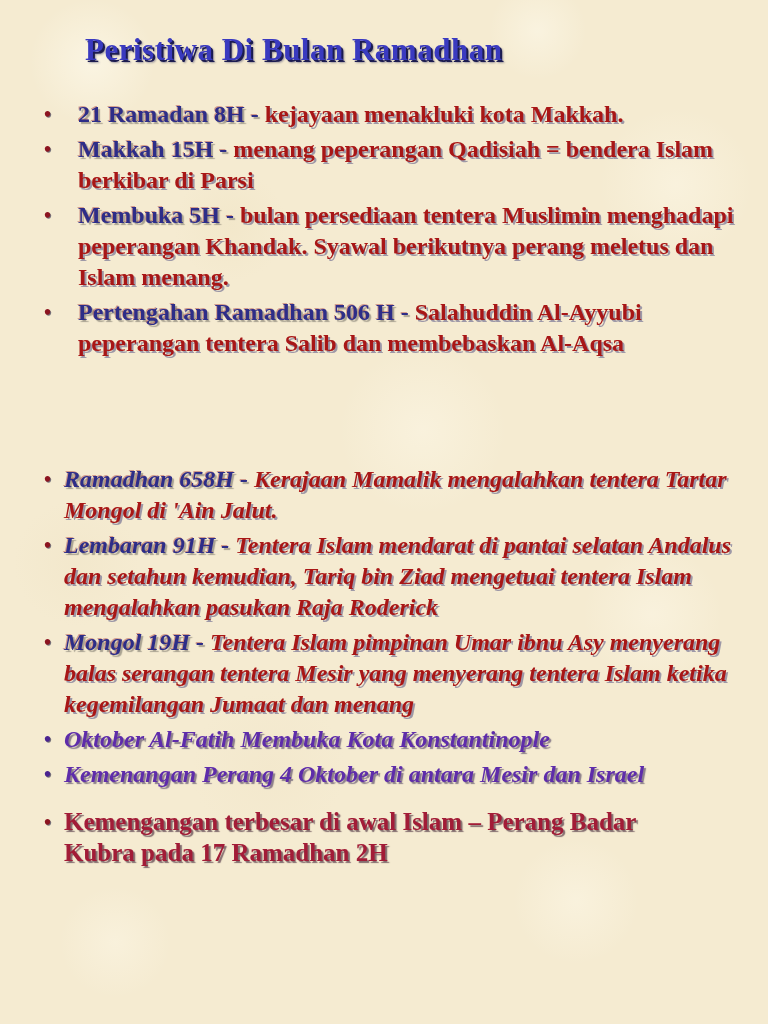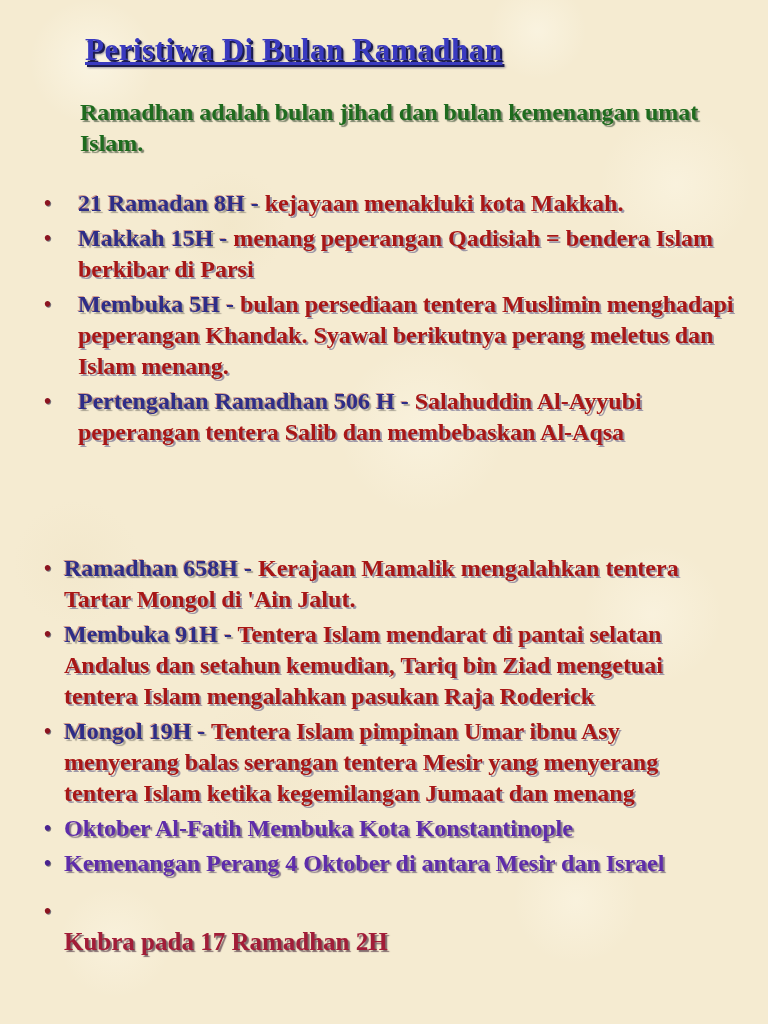--- a/index.html
+++ b/index.html
@@ -21,21 +21,20 @@
     font-weight: bold;
   }
   .slide { position: relative; padding-top: 30px; }
 
   .title {
     margin: 0 6px 0 85px;
     font-size: 31px; line-height: 40px;
     color: #3a3ac0;
     text-shadow: 2px 2px 0 #1c1c50, 3px 3px 2px rgba(28,28,80,.4);
     letter-spacing: .5px;
-    text-decoration: underline;
   }
 
   .para {
     margin: 27px 0 0 80px;
     max-width: 622px;
     font-size: 24px; line-height: 31px;
     color: #1e6b1e;
     text-shadow: 2px 2px 1px rgba(25,50,25,.55);
   }
   .para.second { margin-top: 33px; }
@@ -46,21 +45,21 @@
 
   .bullet { display: flex; align-items: flex-start; font-size: 24px; line-height: 31px; margin: 0 0 4px 0; }
   .dot {
     flex: 0 0 34px; font-size: 20px; line-height: 31px;
     color: #8c1420; text-shadow: 1px 1px 0 rgba(30,30,60,.6);
   }
   .g2 .dot, .final .dot { flex-basis: 20px; }
   .dot.purple-dot { color: #4a2390; }
 
   .txt { flex: 1 1 auto; max-width: 662px; }
-  .g2 .txt { max-width: 672px; }
+  .g2 .txt { max-width: 672px; font-style: italic; }
 
   .pfx {
     color: #2d2d88;
     text-shadow: -1px -1px 0 rgba(160,40,40,.4), 2px 2px 1px rgba(30,30,30,.35);
   }
   .red {
     color: #a81616;
     text-shadow: 2px 2px 0 rgba(50,50,115,.45);
   }
   .purple {
@@ -72,21 +71,20 @@
     text-shadow: 2px 2px 1px rgba(55,25,45,.6);
   }
 </style>
 </head>
 <body>
 
 <div class="slide">
 
   <h1 class="title">Peristiwa Di Bulan Ramadhan</h1>
 
-  <p class="para">Ramadhan adalah bulan jihad dan bulan kemenangan umat Islam.</p>
 
   <ul class="blist g1">
     <li class="bullet">
       <span class="dot">•</span>
       <span class="txt"><span class="pfx">21 Ramadan 8H - </span><span class="red">kejayaan menakluki kota Makkah.</span></span>
     </li>
     <li class="bullet">
       <span class="dot">•</span>
       <span class="txt"><span class="pfx">Makkah 15H - </span><span class="red"> menang peperangan Qadisiah = bendera Islam berkibar di Parsi</span></span>
     </li>
@@ -100,37 +98,37 @@
     </li>
   </ul>
 
   <ul class="blist g2">
     <li class="bullet">
       <span class="dot">•</span>
       <span class="txt"><span class="pfx">Ramadhan 658H - </span><span class="red">Kerajaan Mamalik mengalahkan tentera Tartar Mongol di 'Ain Jalut.</span></span>
     </li>
     <li class="bullet">
       <span class="dot">•</span>
-      <span class="txt"><span class="pfx">Membuka 91H - </span><span class="red">Tentera Islam mendarat di pantai selatan Andalus dan setahun kemudian, Tariq bin Ziad mengetuai tentera Islam mengalahkan pasukan Raja Roderick</span></span>
+      <span class="txt"><span class="pfx">Lembaran 91H - </span><span class="red">Tentera Islam mendarat di pantai selatan Andalus dan setahun kemudian, Tariq bin Ziad mengetuai tentera Islam mengalahkan pasukan Raja Roderick</span></span>
     </li>
     <li class="bullet">
       <span class="dot">•</span>
       <span class="txt"><span class="pfx">Mongol 19H - </span><span class="red"> Tentera Islam pimpinan Umar ibnu Asy menyerang balas serangan tentera Mesir yang menyerang tentera Islam ketika kegemilangan Jumaat dan menang</span></span>
     </li>
     <li class="bullet">
       <span class="dot purple-dot">•</span>
       <span class="txt purple">Oktober Al-Fatih Membuka Kota Konstantinople</span>
     </li>
     <li class="bullet">
       <span class="dot purple-dot">•</span>
       <span class="txt purple">Kemenangan Perang 4 Oktober di antara Mesir dan Israel</span>
     </li>
   </ul>
 
   <ul class="blist final">
     <li class="bullet">
       <span class="dot">•</span>
-      <span class="txt"><br>
+      <span class="txt"><span class="final-line">Kemengangan terbesar di awal Islam – Perang Badar</span><br>
       <span class="final-line">Kubra pada 17 Ramadhan 2H</span></span>
     </li>
   </ul>
 
 </div>
 
 </body></html>

